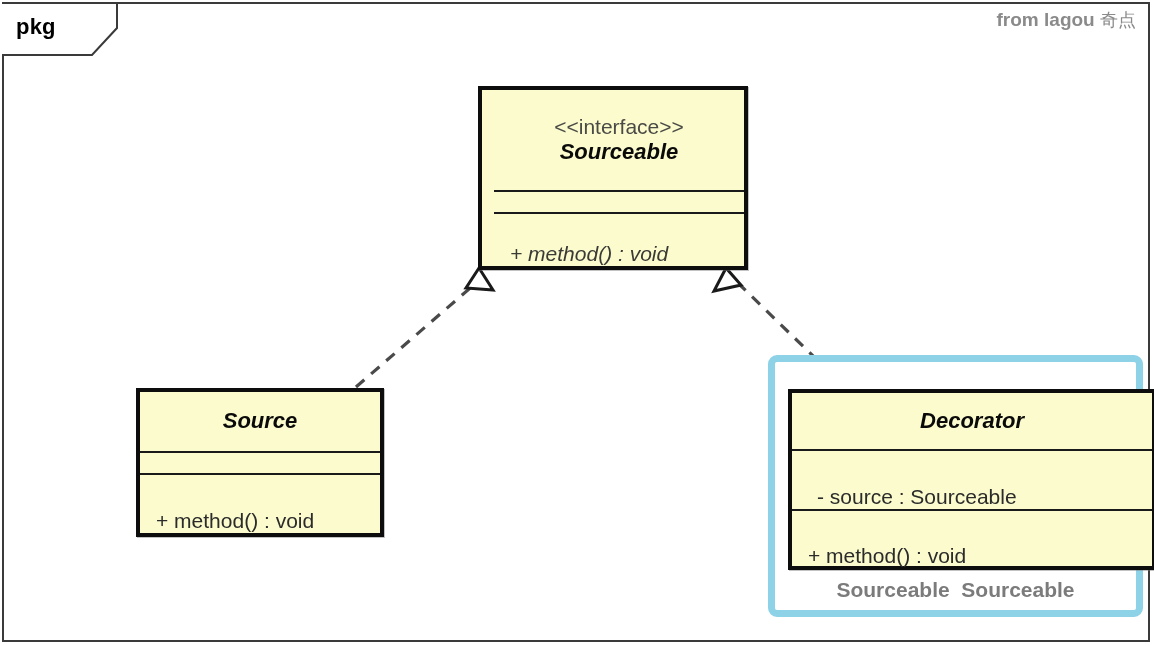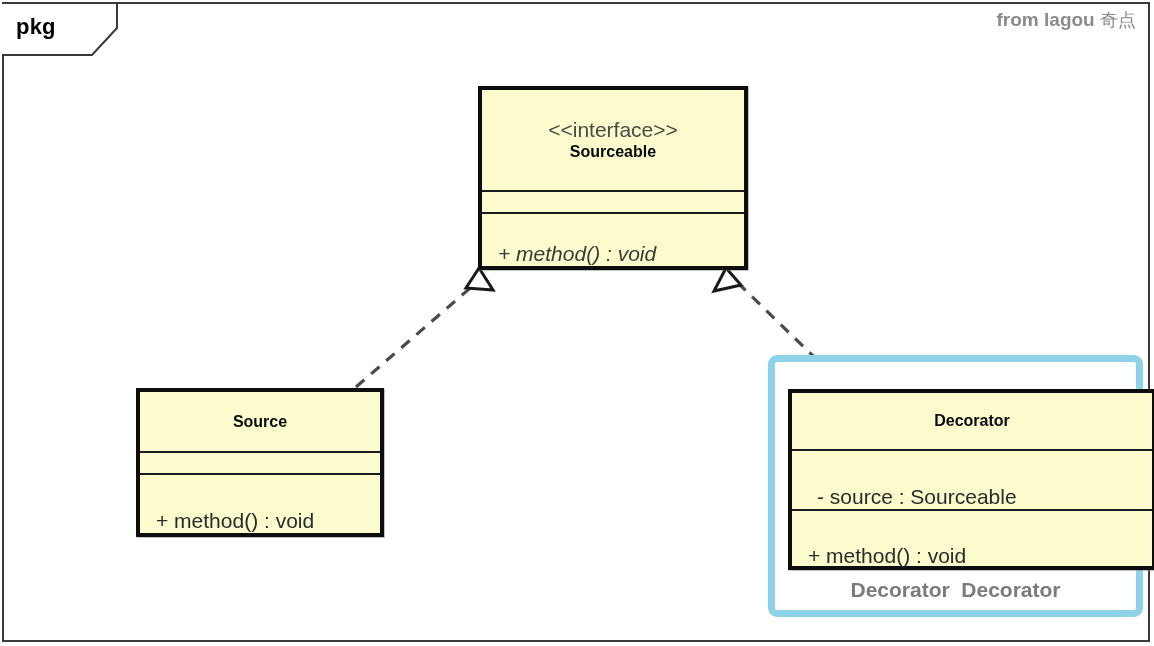--- a/index.html
+++ b/index.html
@@ -114,24 +114,25 @@
     flex-direction: column;
     text-align: center;
   }
   .stereotype {
     font-size: 21px;
     color: #4a4a46;
     line-height: 1.15;
     font-weight: normal;
   }
   .class-name {
-    font-size: 16px;
+    font-size: 22px;
     font-weight: bold;
     color: #0a0a0a;
     line-height: 1.2;
+    font-style: italic;
   }
   .member {
     padding-left: 16px;
     font-size: 21px;
     color: #2b2b2b;
     white-space: nowrap;
   }
   .member.italic {
     font-style: italic;
     color: #3a3a36;
@@ -180,23 +181,23 @@
   <svg class="connectors" width="1154" height="646" viewBox="0 0 1154 646">
 
     <line x1="356" y1="387" x2="476" y2="283" stroke="#4a4a4a" stroke-width="3.2" stroke-dasharray="11,9"></line>
     <polygon points="479,268 466,288 493,290" fill="#ffffff" stroke="#1a1a1a" stroke-width="3"></polygon>
 
     <line x1="846" y1="388" x2="740" y2="285" stroke="#4a4a4a" stroke-width="3.2" stroke-dasharray="11,9"></line>
     <polygon points="726,268 714,291 741,285" fill="#ffffff" stroke="#1a1a1a" stroke-width="3"></polygon>
   </svg>
 
   <div class="highlight-box" style="left:768px; top:355px; width:375px; height:262px;"></div>
-  <div class="highlight-caption" style="left:778px; top:578px; width:355px;">Decorator  Decorator</div>
-
-  <div class="uml-class" style="left:478px; top:86px; width:270px; height:184px;">
+  <div class="highlight-caption" style="left:778px; top:578px; width:355px;">Sourceable  Sourceable</div>
+
+  <div class="uml-class" style="left:478px; top:86px; width:270px; height:184px;padding-left:12px;">
     <div class="uml-row uml-title" style="height:100px;">
       <div class="stereotype">&lt;&lt;interface&gt;&gt;</div>
       <div class="class-name">Sourceable</div>
     </div>
     <div class="uml-row divider empty-compartment"></div>
     <div class="uml-row divider" style="height:54px;">
       <span class="member italic">+ method() : void</span>
     </div>
   </div>
 

